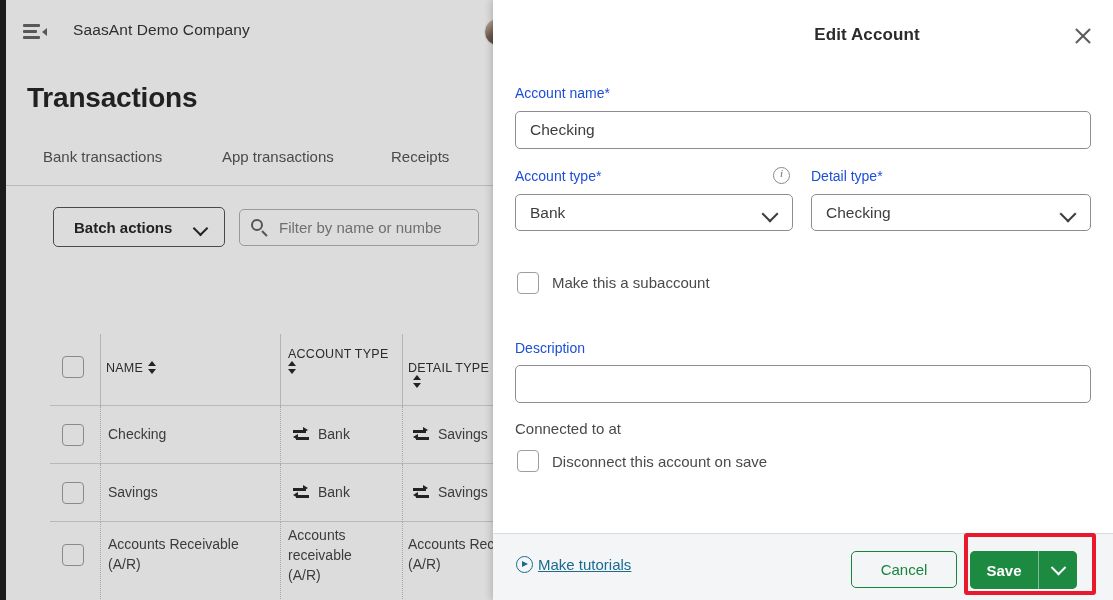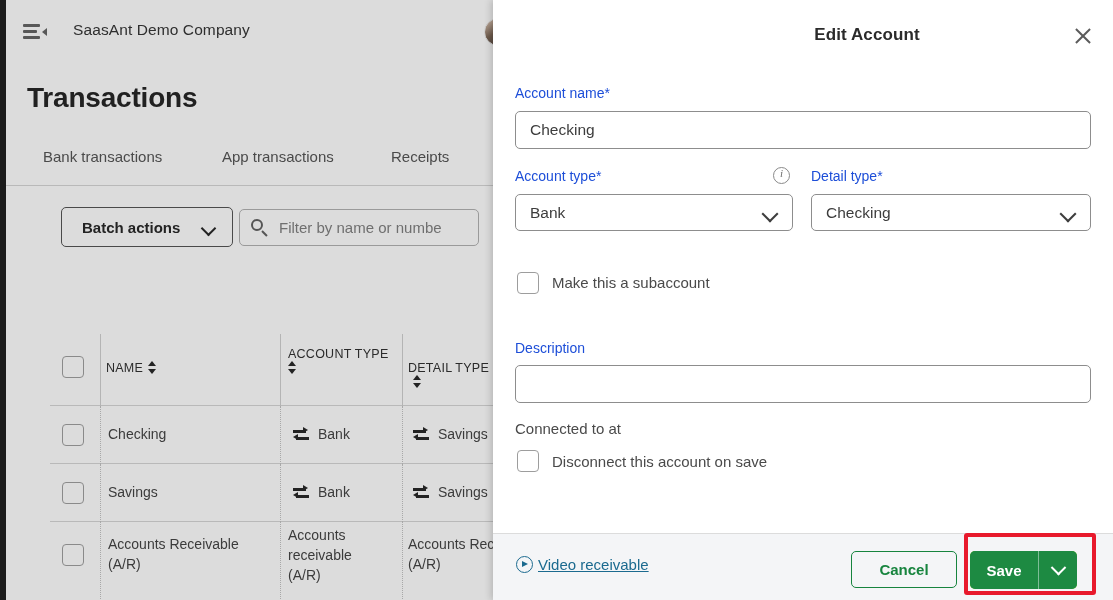--- a/index.html
+++ b/index.html
@@ -100,21 +100,21 @@
     cursor: pointer;
   }
   .tabs-underline {
     position: absolute; left: 0; top: 37px;
     width: 487px; height: 1px;
     background: #b9b9b9;
   }
 
   
   .batch-btn {
-    position: absolute; left: 55px; top: 207px;
+    position: absolute; left: 47px; top: 207px;
     width: 172px; height: 40px;
     border: 1.5px solid #4a4a4a;
     border-radius: 5px;
     background: #dcdcdc;
     cursor: pointer;
   }
   .batch-btn .lbl {
     position: absolute; left: 20px; top: 11px;
     font-size: 15px; font-weight: bold; color: #232323;
     white-space: nowrap;
@@ -383,21 +383,21 @@
   }
   .cancel-btn {
     position: absolute; left: 358px; top: 17px;
     width: 106px; height: 37px;
     border: 1.5px solid #17843e;
     border-radius: 5px;
     background: #f4f5f7;
     color: #17843e;
     font-family: "Liberation Sans", sans-serif;
     font-size: 15px;
-    font-weight: bold;
+    font-weight: normal;
     cursor: pointer;
   }
   .save-wrap {
     position: absolute; left: 477px; top: 17px;
     width: 107px; height: 38px;
     display: flex;
     border-radius: 5px;
     overflow: hidden;
     background: #84cc16;
     cursor: pointer;
@@ -581,21 +581,21 @@
 
     <div class="f-label" style="left:22px; top:340px;">Description</div>
     <div class="textarea-box" style="left:22px; top:365px; width:576px; height:38px;"></div>
 
     <div class="m-chk-label" style="left:22px; top:420px; color:#4a4a4a;">Connected to at</div>
     <div class="m-chk" style="left:24px; top:450px;"></div>
     <div class="m-chk-label" style="left:59px; top:453px;">Disconnect this account on save</div>
 
     <div class="modal-footer">
       <span class="play-ic"></span>
-      <span class="video-link" style="left:45px;">Video receivable</span>
+      <span class="video-link" style="left:45px;">Make tutorials</span>
       <button class="cancel-btn">Cancel</button>
       <div class="save-wrap">
         <div class="save-btn">Save</div>
         <div class="save-caret">
             <i></i>
           </div>
       </div>
     </div>
   </div>
 

